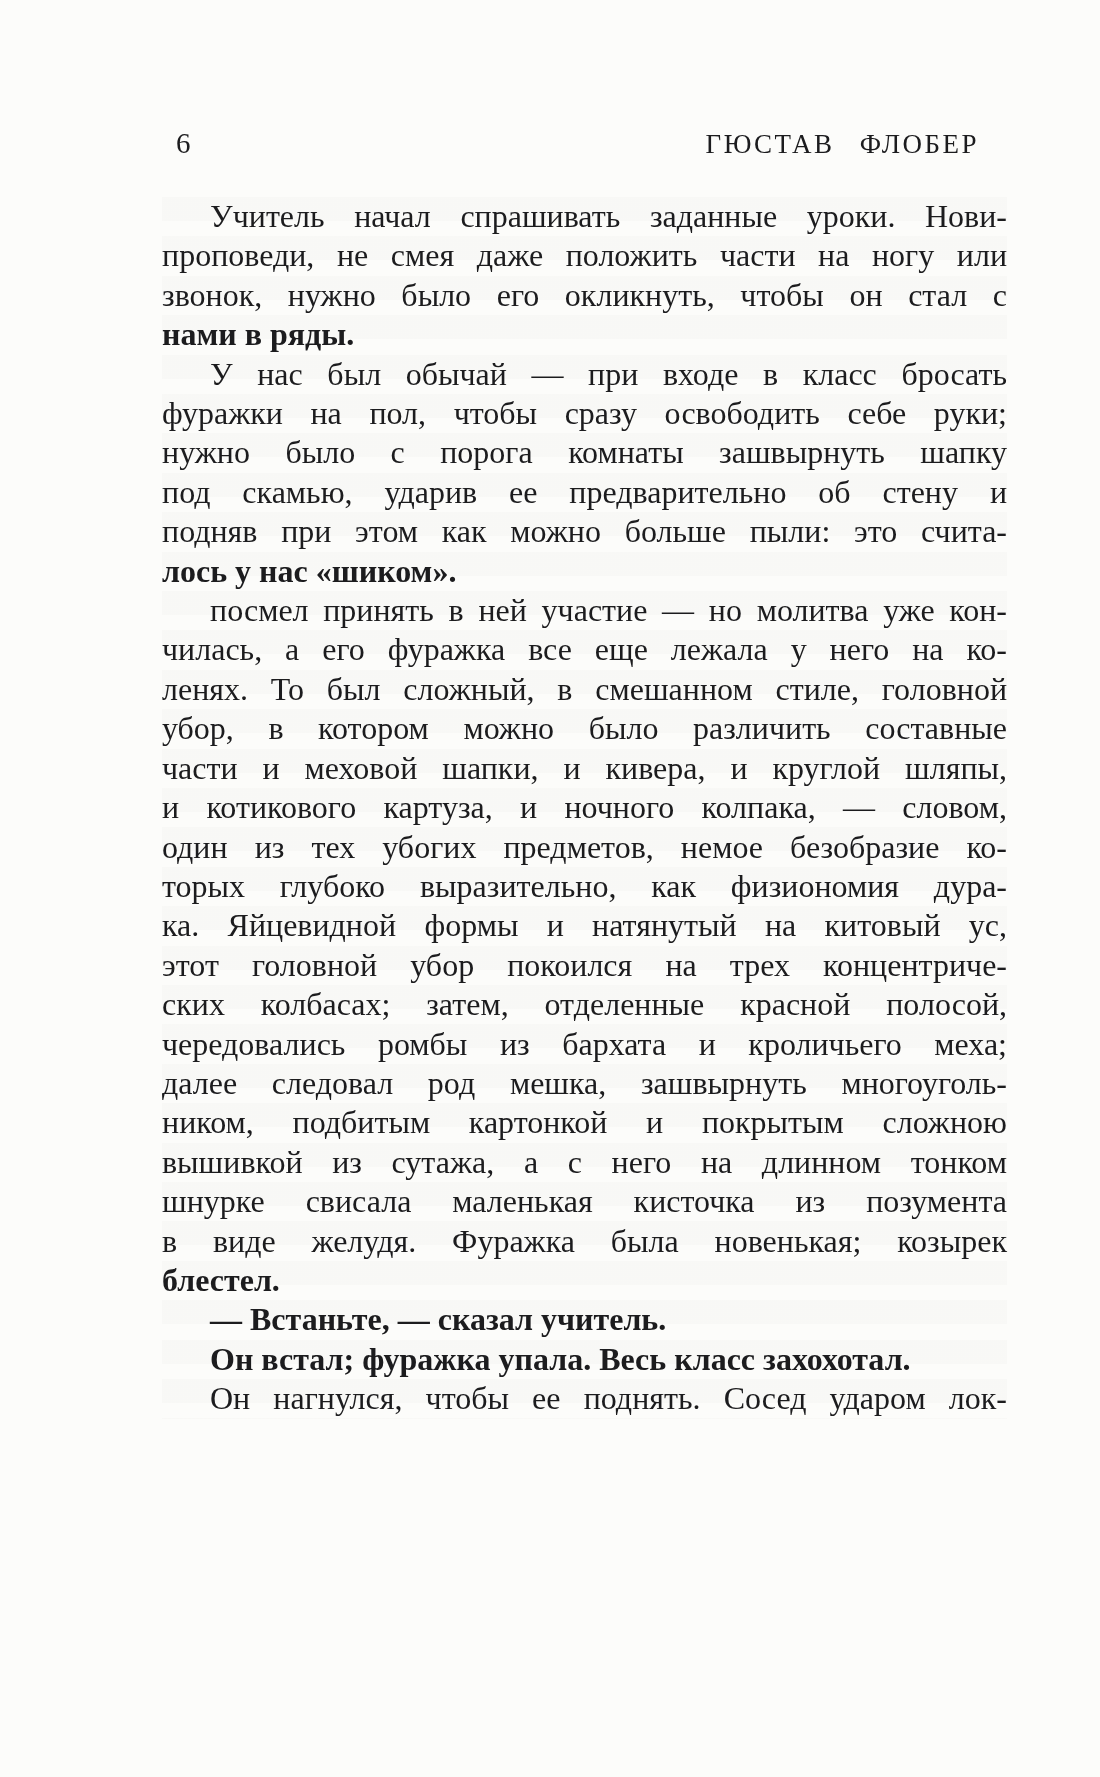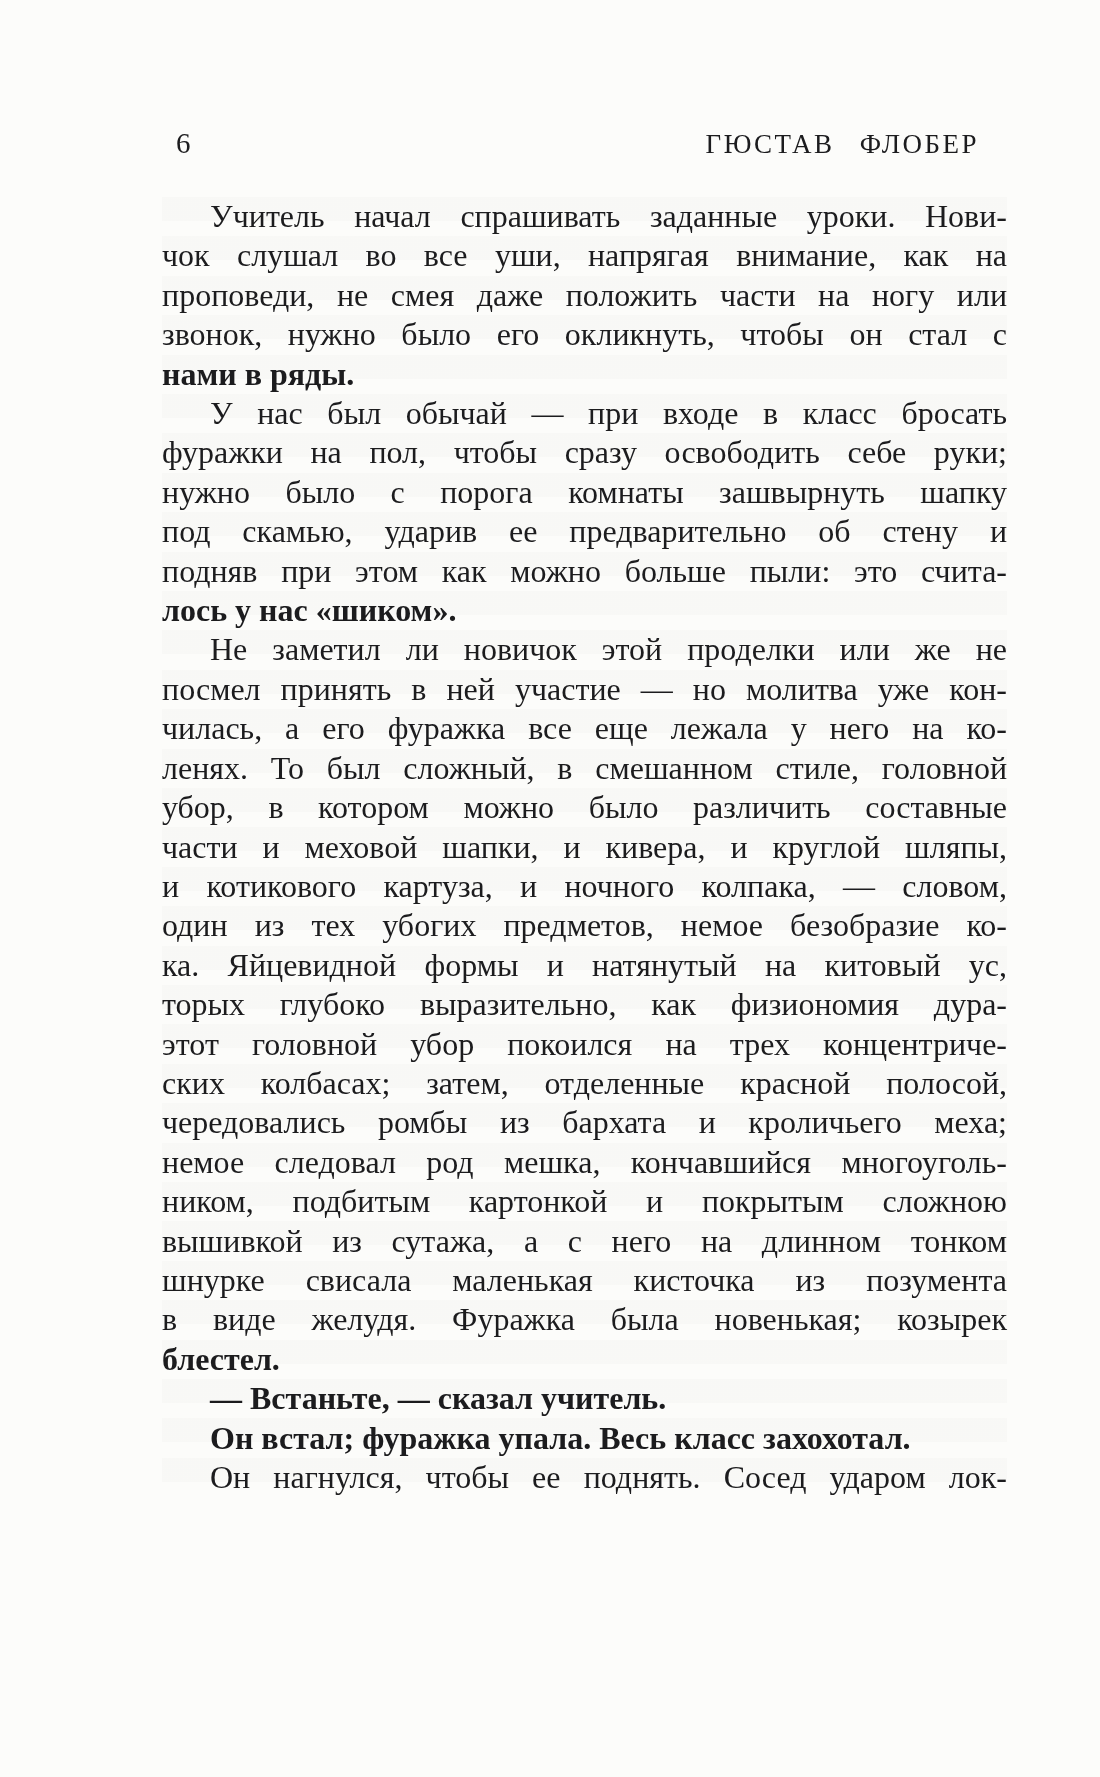--- a/index.html
+++ b/index.html
@@ -59,50 +59,48 @@
 
     <div class="running-head">
       <span class="page-number">6</span>
       <span class="running-title">ГЮСТАВ ФЛОБЕР</span>
     </div>
 
     <div class="body-text">
 
       <div class="para">
         <div class="line">Учитель начал спрашивать заданные уроки. Нови-</div>
-        <div class="line">чок слушал во все уши, напрягая внимание, как на</div>
         <div class="line">проповеди, не смея даже положить части на ногу или</div>
         <div class="line">звонок, нужно было его окликнуть, чтобы он стал с</div>
         <div class="line end">нами в ряды.</div>
       </div>
 
       <div class="para">
         <div class="line">У нас был обычай — при входе в класс бросать</div>
         <div class="line">фуражки на пол, чтобы сразу освободить себе руки;</div>
         <div class="line">нужно было с порога комнаты зашвырнуть шапку</div>
         <div class="line">под скамью, ударив ее предварительно об стену и</div>
         <div class="line">подняв при этом как можно больше пыли: это счита-</div>
         <div class="line end">лось у нас «шиком».</div>
       </div>
 
       <div class="para">
-        <div class="line">Не заметил ли новичок этой проделки или же не</div>
         <div class="line">посмел принять в ней участие — но молитва уже кон-</div>
         <div class="line">чилась, а его фуражка все еще лежала у него на ко-</div>
         <div class="line">ленях. То был сложный, в смешанном стиле, головной</div>
         <div class="line">убор, в котором можно было различить составные</div>
         <div class="line">части и меховой шапки, и кивера, и круглой шляпы,</div>
         <div class="line">и котикового картуза, и ночного колпака, — словом,</div>
         <div class="line">один из тех убогих предметов, немое безобразие ко-</div>
+        <div class="line">торых глубоко выразительно, как физиономия дура-</div>
         <div class="line">ка. Яйцевидной формы и натянутый на китовый ус,</div>
-        <div class="line">торых глубоко выразительно, как физиономия дура-</div>
         <div class="line">этот головной убор покоился на трех концентриче-</div>
         <div class="line">ских колбасах; затем, отделенные красной полосой,</div>
         <div class="line">чередовались ромбы из бархата и кроличьего меха;</div>
-        <div class="line">немое следовал род мешка, кончавшийся многоуголь-</div>
+        <div class="line">далее следовал род мешка, зашвырнуть многоуголь-</div>
         <div class="line">ником, подбитым картонкой и покрытым сложною</div>
         <div class="line">вышивкой из сутажа, а с него на длинном тонком</div>
         <div class="line">шнурке свисала маленькая кисточка из позумента</div>
         <div class="line">в виде желудя. Фуражка была новенькая; козырек</div>
         <div class="line end">блестел.</div>
       </div>
 
       <div class="para">
         <div class="line end">— Встаньте, — сказал учитель.</div>
       </div>

